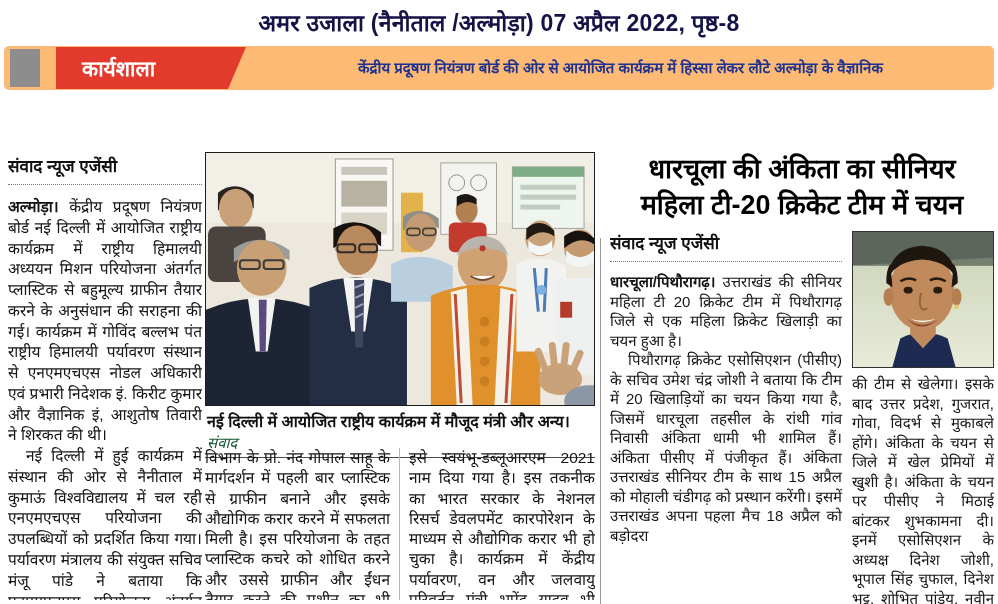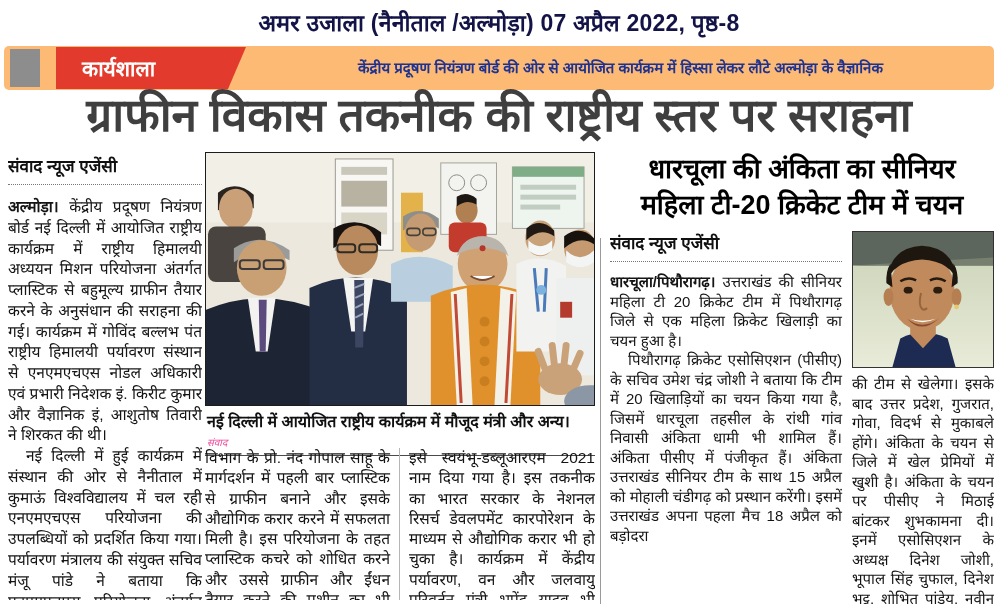--- a/index.html
+++ b/index.html
@@ -47,21 +47,21 @@
   .body-text p{margin:0;}
   .body-text p.indent{text-indent:18px;}
   .dateline{font-weight:bold;}
   
   .photo-block{position:absolute;left:205px;top:152px;width:390px;}
   .main-photo{display:block;width:390px;height:254px;border:1px solid #1c1c1c;box-sizing:border-box;background:#e9e5da;}
   .caption{
     margin-top:3px;font-size:16px;font-weight:bold;color:#101010;
     padding:1px 2px 5px 2px;border-bottom:1.5px solid #4a4a4a;
   }
-  .credit{font-weight:normal;font-style:italic;font-size:10px;color:#ec4899;}
+  .credit{font-weight:normal;font-style:italic;font-size:15px;color:#14532d;}
   .mid-cols{position:absolute;left:205px;top:448px;width:390px;height:152px;display:flex;overflow:hidden;}
   .mid-col{width:50%;box-sizing:border-box;font-size:15.5px;line-height:1.31;text-align:justify;}
   .mid-col.first{padding-right:9px;border-right:1px solid #b5b5b5;}
   .mid-col.second{padding-left:9px;}
   
   .vdiv{position:absolute;left:600px;top:238px;bottom:0;width:1px;background:#9a9a9a;}
   
   .side{position:absolute;left:610px;top:152px;width:384px;height:452px;overflow:hidden;}
   .side-headline{
     text-align:center;font-size:27px;font-weight:bold;color:#000;
@@ -80,21 +80,20 @@
 <div id="canvas">
 
   <div class="masthead">अमर उजाला (नैनीताल /अल्मोड़ा) 07 अप्रैल 2022, पृष्ठ-8</div>
 
   <div class="kicker-strip">
     <div class="gray-block"></div>
     <div class="kicker-tag">कार्यशाला</div>
     <div class="strapline">केंद्रीय प्रदूषण नियंत्रण बोर्ड की ओर से आयोजित कार्यक्रम में हिस्सा लेकर लौटे अल्मोड़ा के वैज्ञानिक</div>
   </div>
 
-  <div class="headline">ग्राफीन विकास तकनीक की राष्ट्रीय स्तर पर सराहना</div>
 
   <div class="left-col">
     <div class="byline">संवाद न्यूज एजेंसी</div>
     <div class="body-text">
       <p><span class="dateline">अल्मोड़ा।</span> <span>केंद्रीय प्रदूषण नियंत्रण बोर्ड नई दिल्ली में आयोजित राष्ट्रीय कार्यक्रम में राष्ट्रीय हिमालयी अध्ययन मिशन परियोजना अंतर्गत प्लास्टिक से बहुमूल्य ग्राफीन तैयार करने के अनुसंधान की सराहना की गई। कार्यक्रम में गोविंद बल्लभ पंत राष्ट्रीय हिमालयी पर्यावरण संस्थान से एनएमएचएस नोडल अधिकारी एवं प्रभारी निदेशक इं. किरीट कुमार और वैज्ञानिक इं, आशुतोष तिवारी ने शिरकत की थी।</span></p>
       <p class="indent">नई दिल्ली में हुई कार्यक्रम में संस्थान की ओर से नैनीताल में कुमाऊं विश्वविद्यालय में चल रही एनएमएचएस परियोजना की उपलब्धियों को प्रदर्शित किया गया। पर्यावरण मंत्रालय की संयुक्त सचिव मंजू पांडे ने बताया कि एनएमएचएस परियोजना अंतर्गत कुमाऊं विश्वविद्यालय के नैनो टेक्नोलॉजी</p>
     </div>
   </div>
 
   <div class="photo-block">

